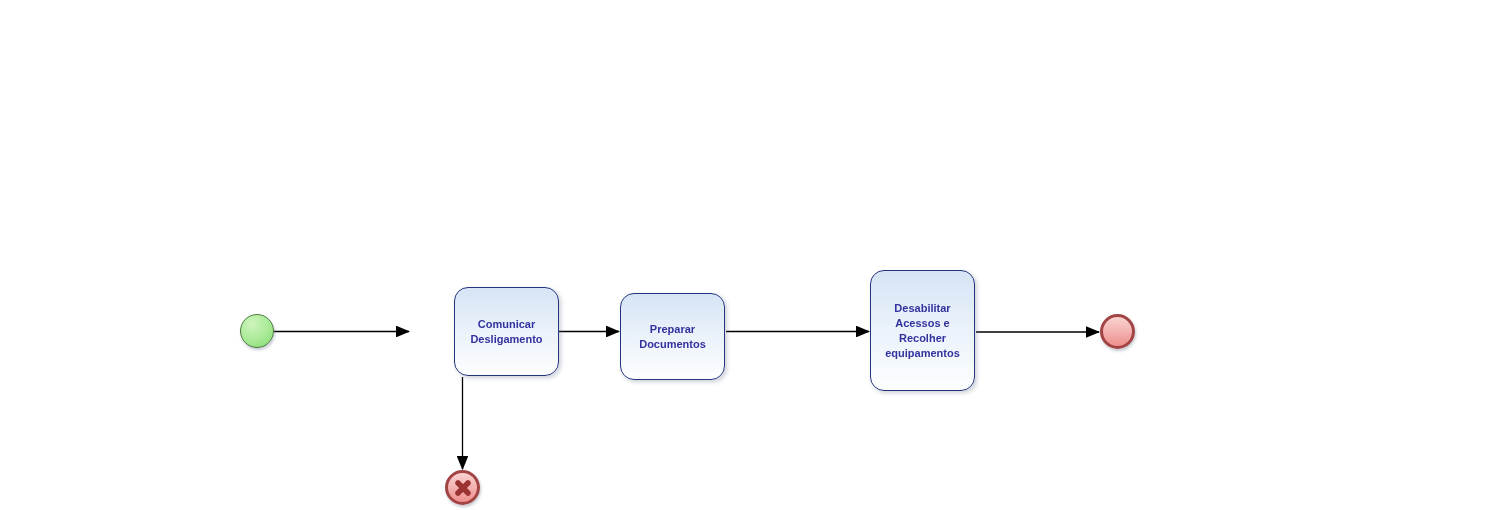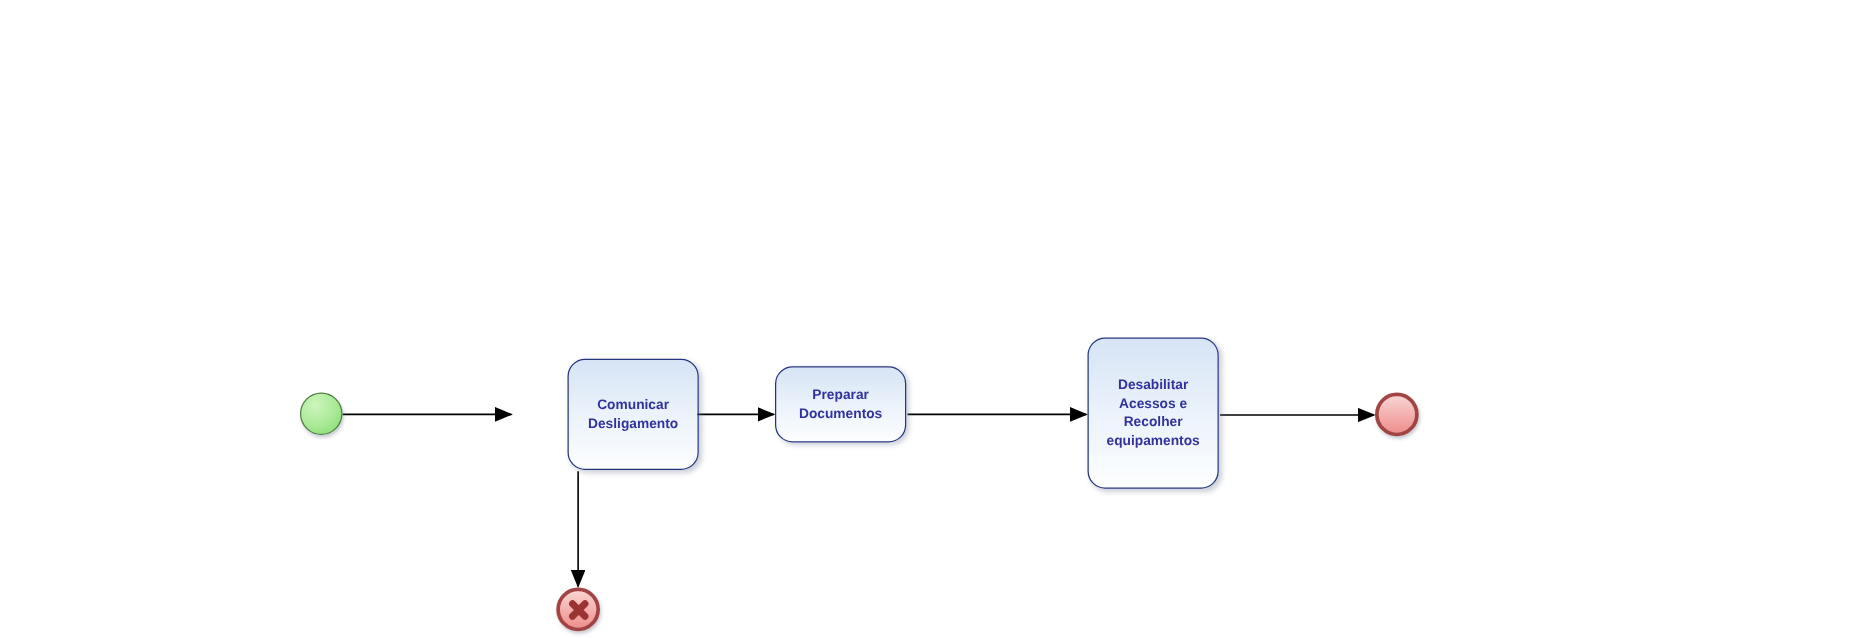--- a/index.html
+++ b/index.html
@@ -47,21 +47,21 @@
     text-align:center;
   }
   .task-label{
     color:var(--task_text);
     font-weight:bold;
     font-size:11px;
     line-height:15px;
     white-space:pre-line;
   }
   .task-comunicar{left:410px;top:287px;width:105px;height:89px;margin-left:44px;}
-  .task-preparar{left:620px;top:293px;width:105px;height:61px;}
+  .task-preparar{left:620px;top:293px;width:105px;height:87px;}
   .task-desabilitar{left:870px;top:270px;width:105px;height:121px;}
   .event{
     position:absolute;
     box-sizing:border-box;
     border-radius:50%;
     box-shadow:1px 2px 3px rgba(110,120,140,.4);
   }
   .event-start{
     left:240px;top:314px;width:34px;height:34px;
     border:1px solid var(--start_border);

